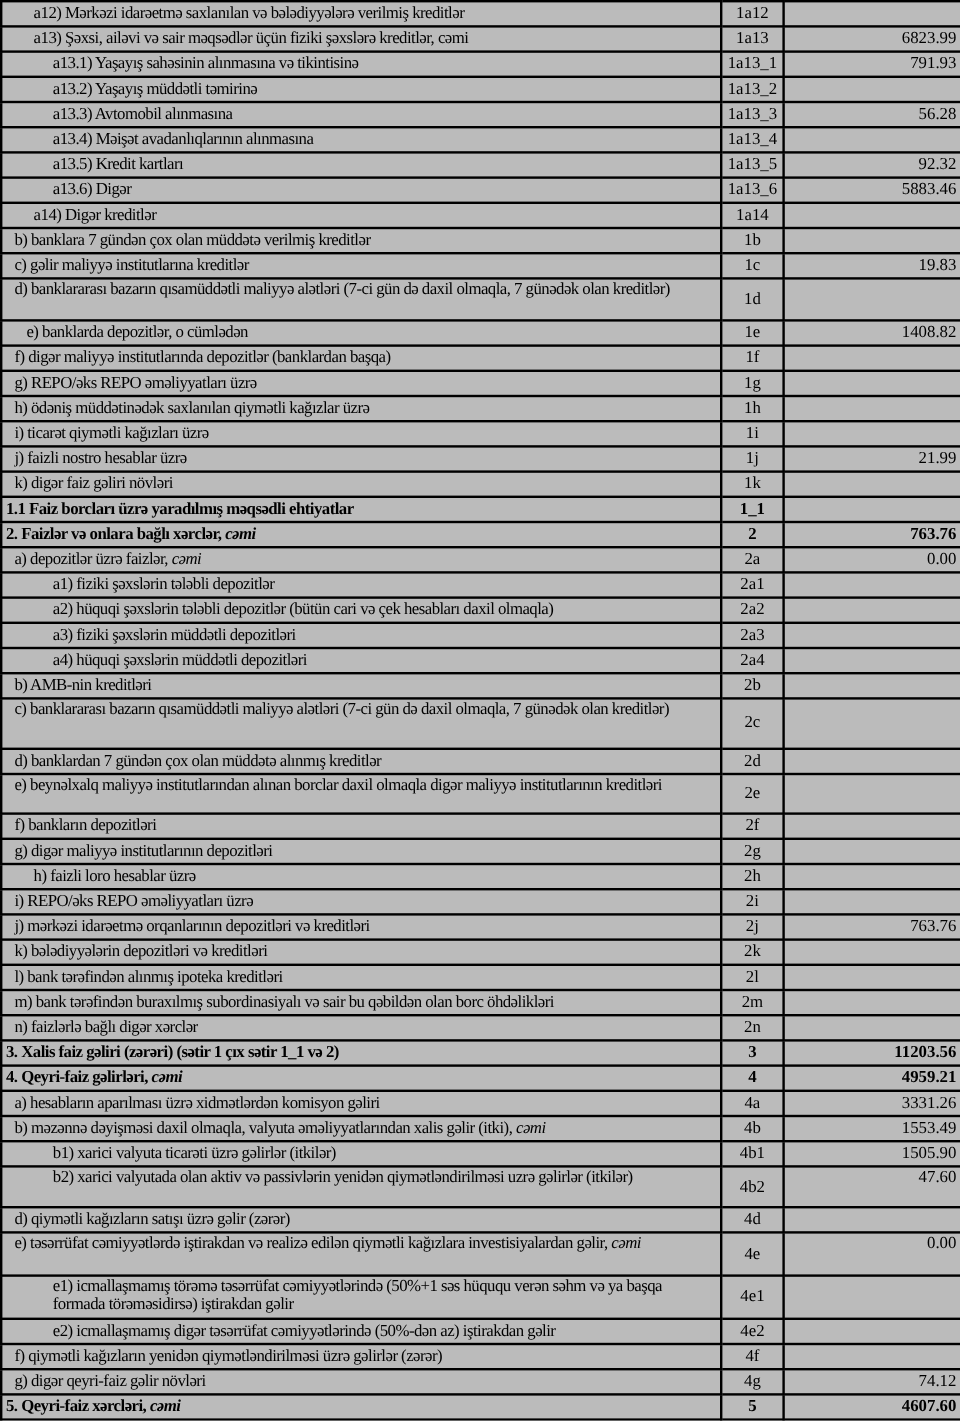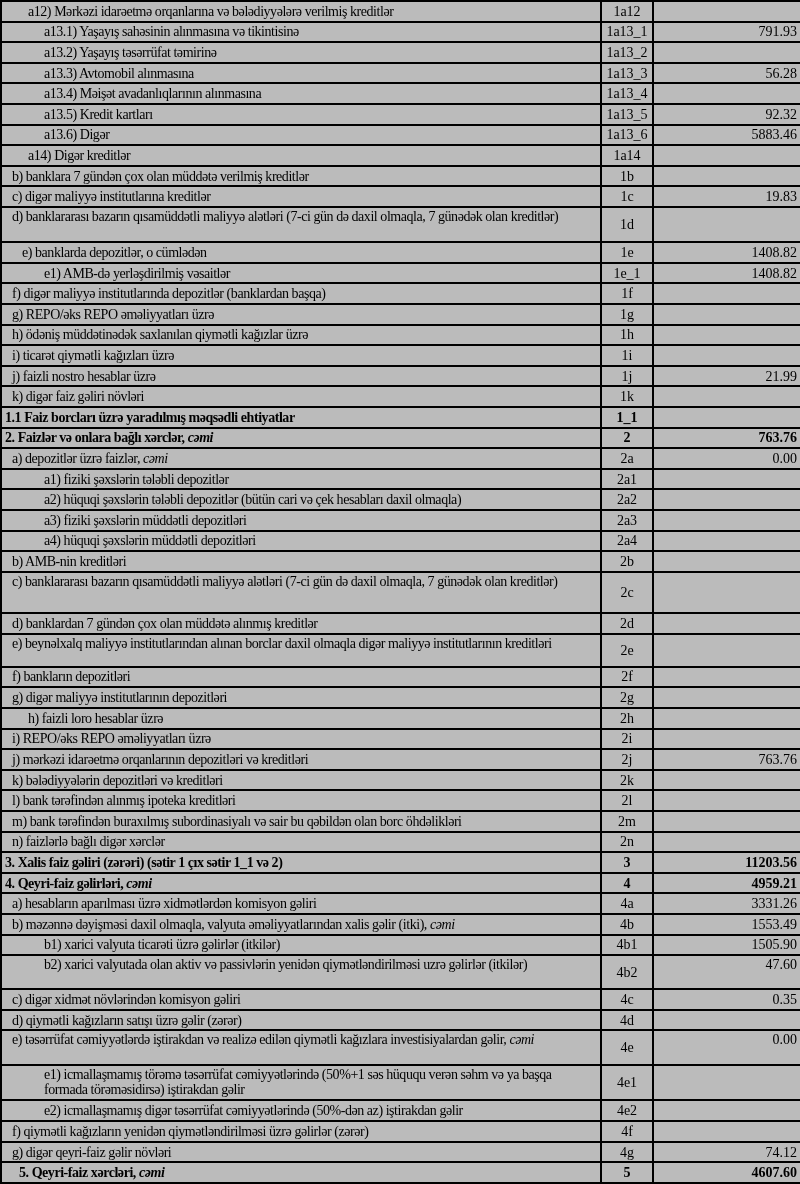--- a/index.html
+++ b/index.html
@@ -57,31 +57,36 @@
 
 <div class="page">
   <table class="report">
     <colgroup>
       <col class="c-desc">
       <col class="c-code">
       <col class="c-val">
     </colgroup>
     <tbody>
         <tr>
-    <td class="desc" style="padding-left: 26px;"><span>a12) Mərkəzi  idarəetmə orqanlarına və bələdiyyələrə verilmiş kreditlər</span><span class="em"></span></td>
+    <td class="desc" style="padding-left: 26px;"><span>a12) Mərkəzi  idarəetmə saxlanılan və bələdiyyələrə verilmiş kreditlər</span><span class="em"></span></td>
     <td class="code">1a12</td>
     <td class="val"></td>
+  </tr>
+        <tr>
+    <td class="desc" style="padding-left: 26px;"><span>a13) Şəxsi, ailəvi və sair məqsədlər üçün fiziki şəxslərə kreditlər, cəmi</span><span class="em"></span></td>
+    <td class="code">1a13</td>
+    <td class="val">6823.99</td>
   </tr>
         <tr>
     <td class="desc" style="padding-left: 42px;"><span>a13.1) Yaşayış sahəsinin alınmasına və tikintisinə</span><span class="em"></span></td>
     <td class="code">1a13_1</td>
     <td class="val">791.93</td>
   </tr>
         <tr>
-    <td class="desc" style="padding-left: 42px;"><span>a13.2) Yaşayış təsərrüfat təmirinə</span><span class="em"></span></td>
+    <td class="desc" style="padding-left: 42px;"><span>a13.2) Yaşayış müddətli təmirinə</span><span class="em"></span></td>
     <td class="code">1a13_2</td>
     <td class="val"></td>
   </tr>
         <tr>
     <td class="desc" style="padding-left: 42px;"><span>a13.3) Avtomobil alınmasına</span><span class="em"></span></td>
     <td class="code">1a13_3</td>
     <td class="val">56.28</td>
   </tr>
         <tr>
     <td class="desc" style="padding-left: 42px;"><span>a13.4) Məişət avadanlıqlarının alınmasına</span><span class="em"></span></td>
@@ -102,37 +107,32 @@
     <td class="desc" style="padding-left: 26px;"><span>a14) Digər kreditlər</span><span class="em"></span></td>
     <td class="code">1a14</td>
     <td class="val"></td>
   </tr>
         <tr>
     <td class="desc" style="padding-left: 10px;"><span>b) banklara 7 gündən çox olan müddətə verilmiş kreditlər</span><span class="em"></span></td>
     <td class="code">1b</td>
     <td class="val"></td>
   </tr>
         <tr>
-    <td class="desc" style="padding-left: 10px;"><span>c) digər maliyyə institutlarına kreditlər</span><span class="em"></span></td>
+    <td class="desc" style="padding-left: 10px;"><span>c) gəlir maliyyə institutlarına kreditlər</span><span class="em"></span></td>
     <td class="code">1c</td>
     <td class="val">19.83</td>
   </tr>
         <tr class="tall" style="height: 34px;">
     <td class="desc" style="padding-left: 10px;"><span>d) banklararası bazarın qısamüddətli maliyyə alətləri (7-ci gün də daxil olmaqla, 7 günədək olan kreditlər)</span><span class="em"></span></td>
     <td class="code">1d</td>
     <td class="val"></td>
   </tr>
         <tr>
     <td class="desc" style="padding-left: 20px;"><span>e) banklarda depozitlər, o cümlədən</span><span class="em"></span></td>
     <td class="code">1e</td>
-    <td class="val">1408.82</td>
-  </tr>
-        <tr>
-    <td class="desc" style="padding-left: 42px;"><span>e1) AMB-də yerləşdirilmiş vəsaitlər</span><span class="em"></span></td>
-    <td class="code">1e_1</td>
     <td class="val">1408.82</td>
   </tr>
         <tr>
     <td class="desc" style="padding-left: 10px;"><span>f) digər maliyyə institutlarında depozitlər (banklardan başqa)</span><span class="em"></span></td>
     <td class="code">1f</td>
     <td class="val"></td>
   </tr>
         <tr>
     <td class="desc" style="padding-left: 10px;"><span>g) REPO/əks REPO əməliyyatları üzrə</span><span class="em"></span></td>
     <td class="code">1g</td>
@@ -282,25 +282,20 @@
     <td class="desc" style="padding-left: 42px;"><span>b1) xarici valyuta ticarəti üzrə gəlirlər (itkilər)</span><span class="em"></span></td>
     <td class="code">4b1</td>
     <td class="val">1505.90</td>
   </tr>
         <tr class="tall" style="height: 33px;">
     <td class="desc" style="padding-left: 42px;"><span>b2) xarici valyutada olan aktiv və passivlərin yenidən qiymətləndirilməsi uzrə gəlirlər (itkilər)</span><span class="em"></span></td>
     <td class="code">4b2</td>
     <td class="val">47.60</td>
   </tr>
         <tr>
-    <td class="desc" style="padding-left: 10px;"><span>c) digər xidmət növlərindən komisyon gəliri</span><span class="em"></span></td>
-    <td class="code">4c</td>
-    <td class="val">0.35</td>
-  </tr>
-        <tr>
     <td class="desc" style="padding-left: 10px;"><span>d) qiymətli kağızların satışı üzrə gəlir (zərər)</span><span class="em"></span></td>
     <td class="code">4d</td>
     <td class="val"></td>
   </tr>
         <tr class="tall" style="height: 34px;">
     <td class="desc" style="padding-left: 10px;"><span>e) təsərrüfat cəmiyyətlərdə iştirakdan və realizə edilən qiymətli kağızlara investisiyalardan gəlir, </span><span class="em">cəmi</span></td>
     <td class="code">4e</td>
     <td class="val">0.00</td>
   </tr>
         <tr class="tall" style="height: 34px;">
@@ -317,19 +312,19 @@
     <td class="desc" style="padding-left: 10px;"><span>f) qiymətli kağızların yenidən qiymətləndirilməsi üzrə gəlirlər (zərər)</span><span class="em"></span></td>
     <td class="code">4f</td>
     <td class="val"></td>
   </tr>
         <tr>
     <td class="desc" style="padding-left: 10px;"><span>g) digər qeyri-faiz gəlir növləri</span><span class="em"></span></td>
     <td class="code">4g</td>
     <td class="val">74.12</td>
   </tr>
         <tr class="bold">
-    <td class="desc" style="padding-left: 17px;"><span>5. Qeyri-faiz xərcləri, </span><span class="em">cəmi</span></td>
+    <td class="desc" style="padding-left: 3px;"><span>5. Qeyri-faiz xərcləri, </span><span class="em">cəmi</span></td>
     <td class="code">5</td>
     <td class="val">4607.60</td>
   </tr>
       </tbody>
   </table>
 </div>
 
 </body></html>

